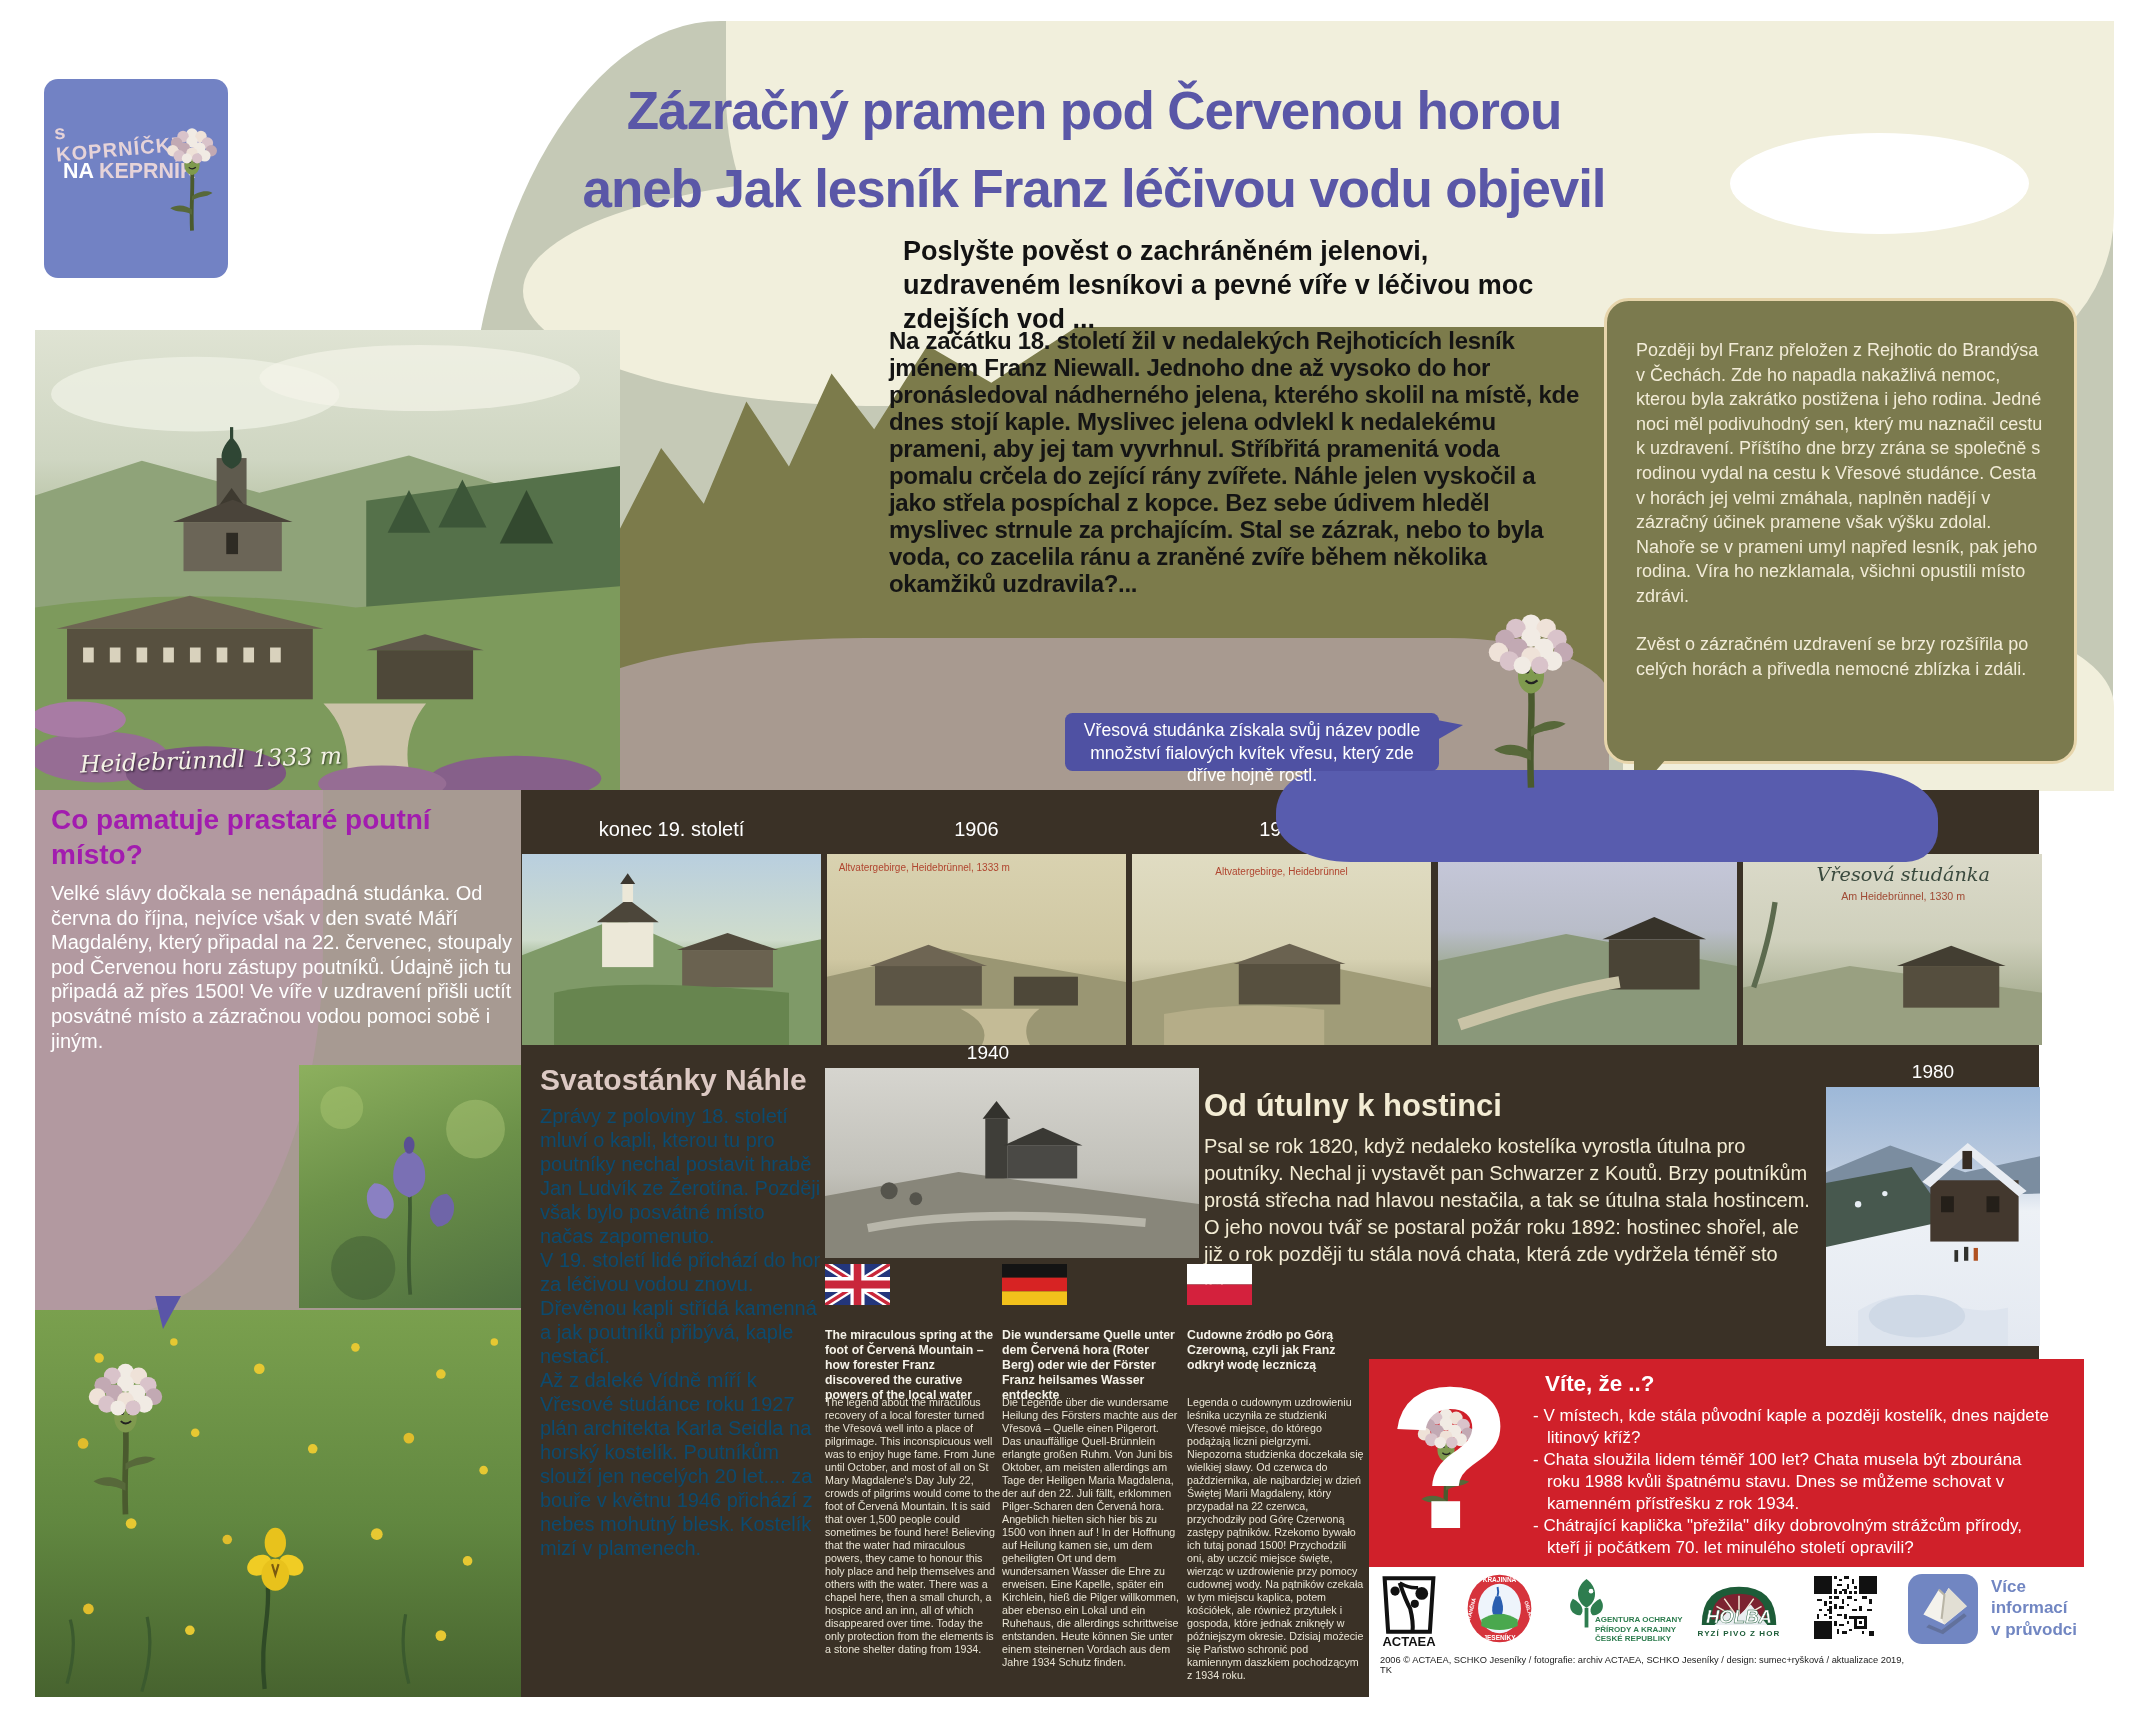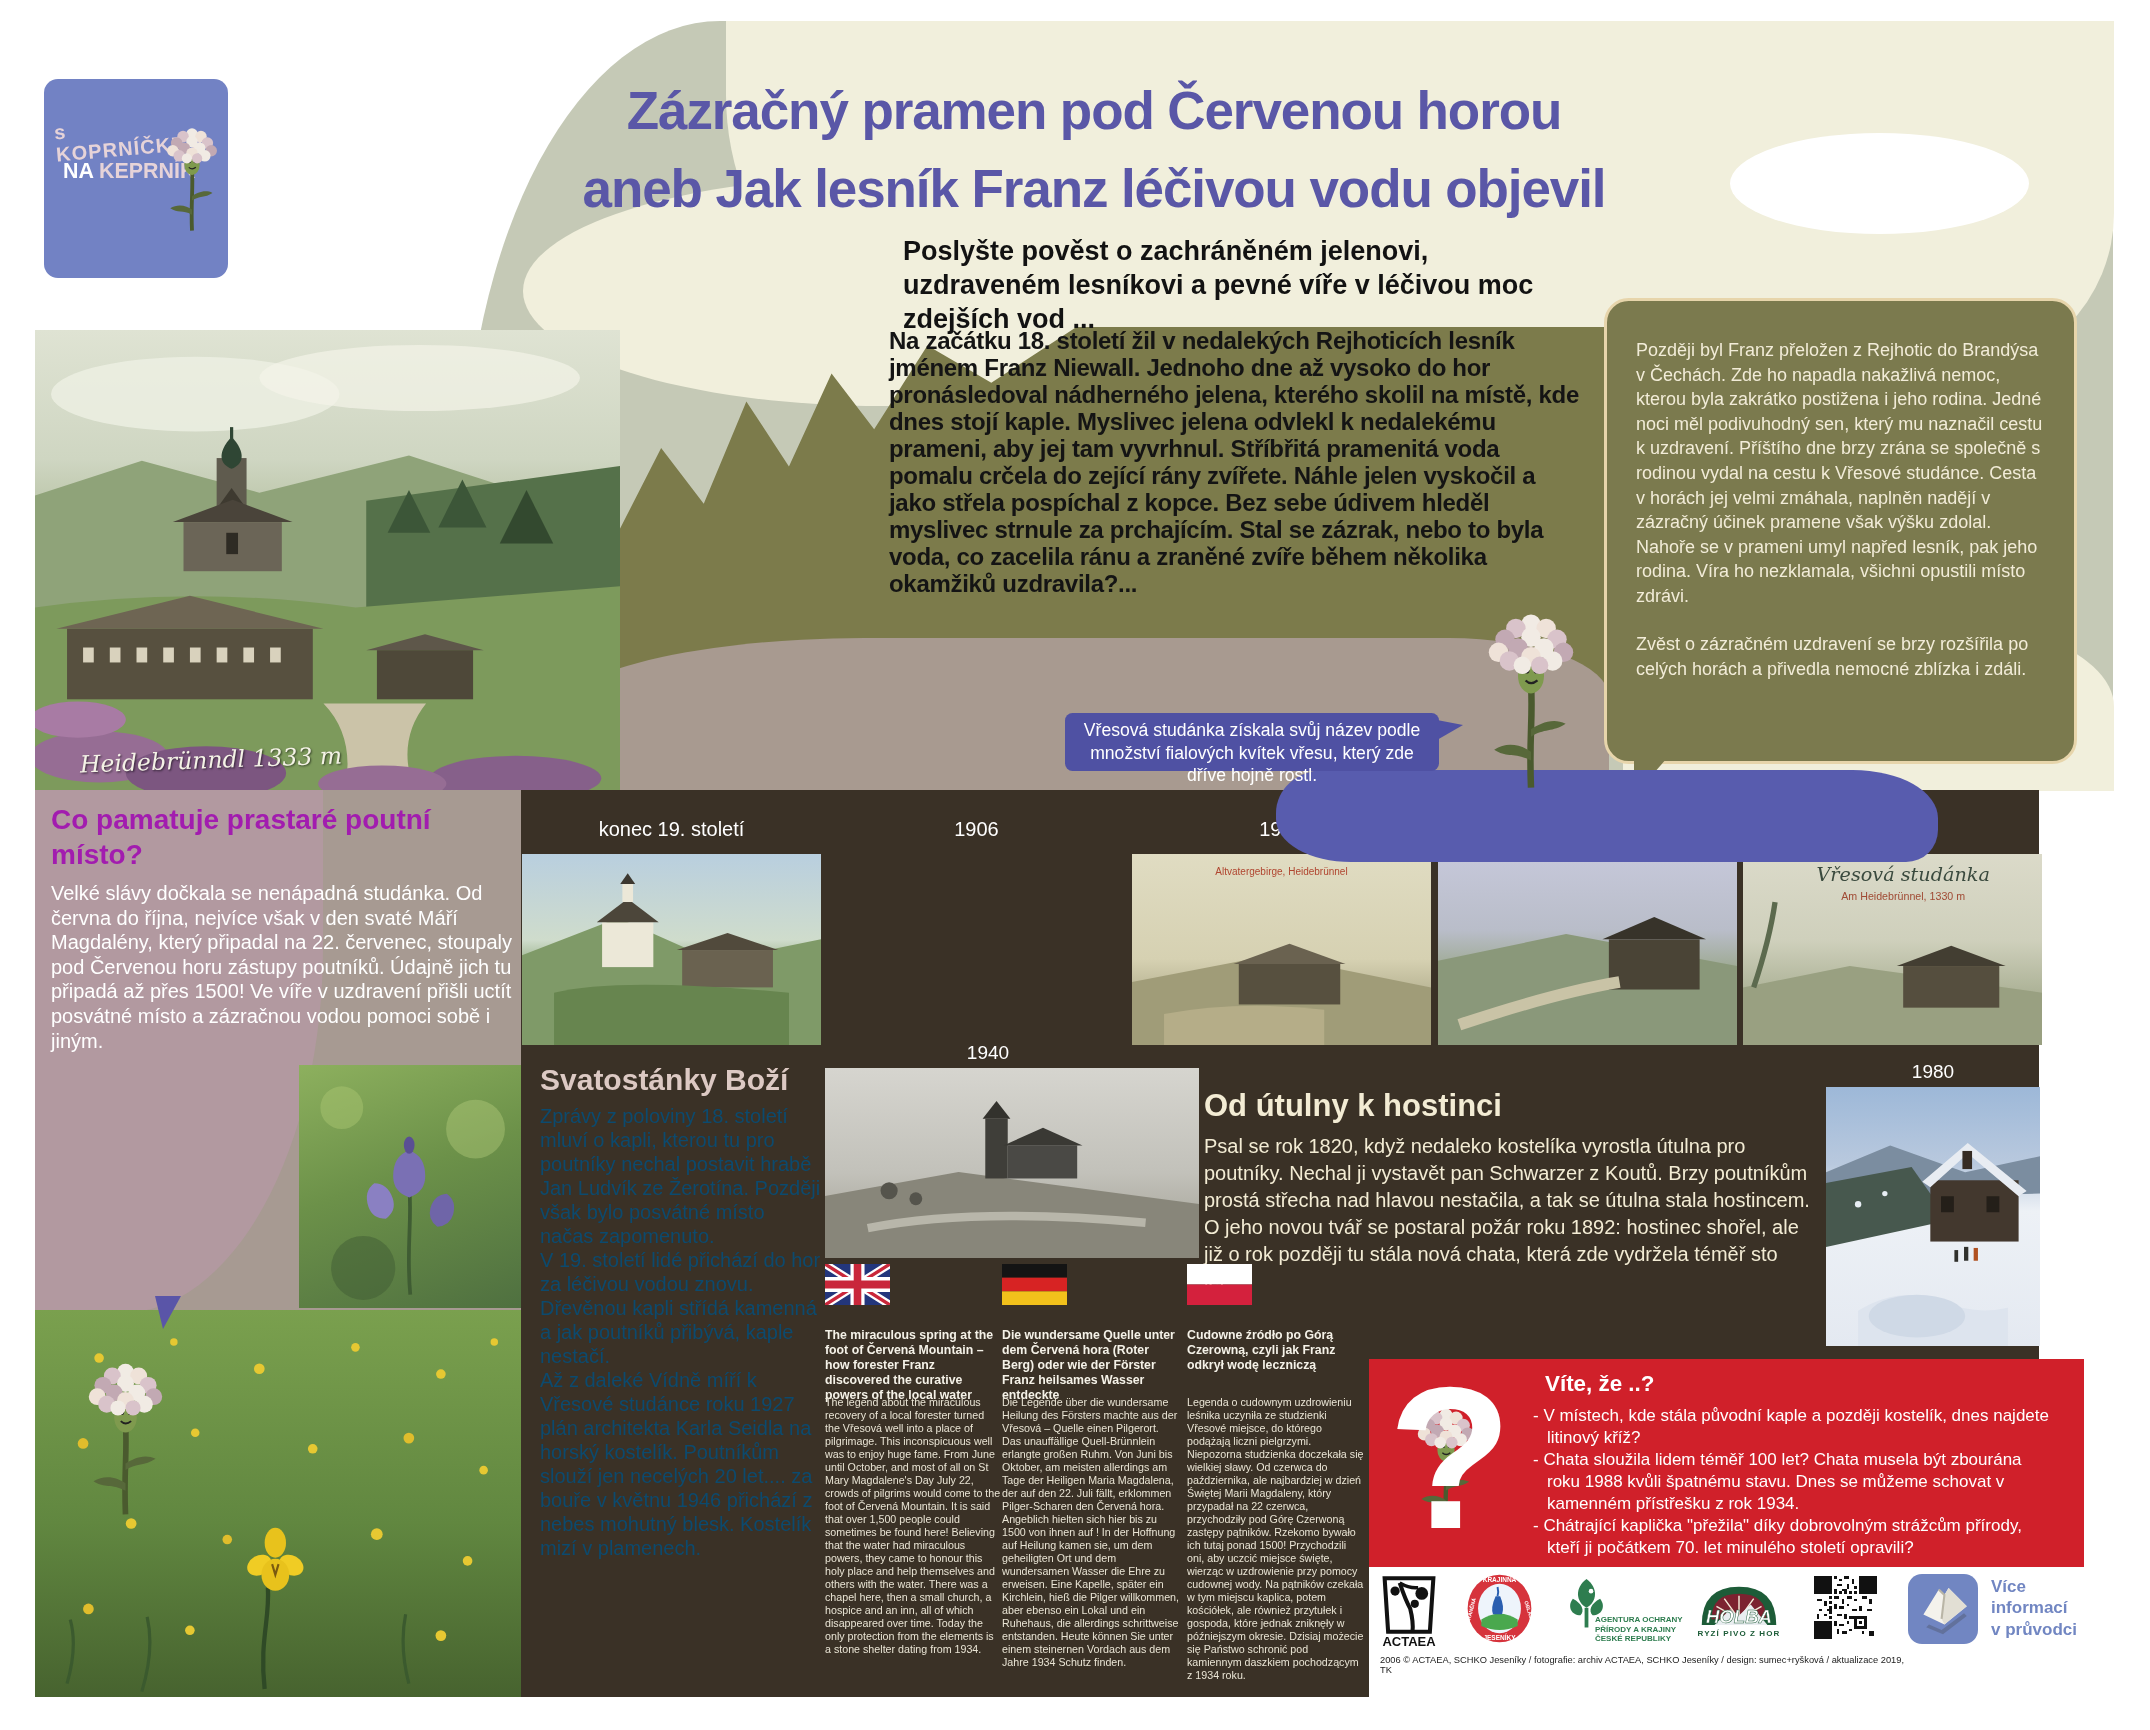--- a/index.html
+++ b/index.html
@@ -200,20 +200,31 @@
       <path d="M0 190 L180 120 L360 200 L560 160 L560 358 L0 358 Z" fill="#7f9a68"></path>
       <rect x="150" y="128" width="96" height="84" fill="#ece8d8"></rect>
       <path d="M140 128 L198 84 L256 128 Z" fill="#4c463a"></path>
       <rect x="188" y="56" width="20" height="34" fill="#ece8d8"></rect>
       <path d="M184 56 L198 36 L212 56 Z" fill="#3c3830"></path>
       <rect x="300" y="180" width="170" height="70" fill="#6a6250"></rect>
       <path d="M290 180 L385 148 L480 180 Z" fill="#514a3c"></path>
       <path d="M60 260 q120 -30 440 0 l0 98 l-440 0 z" fill="#67854f"></path>
     </svg>
   </div>
+  <div class="abs postcard" style="left:827px;background:linear-gradient(180deg,#d9d2b0 0%,#cfc7a2 55%,#a8a580 80%,#8a8a68 100%);">
+    <svg class="phsvg" viewBox="0 0 560 358" preserveAspectRatio="none">
+      <text x="24" y="34" font-size="19" fill="#b0452f" font-family="Liberation Sans,sans-serif">&nbsp;</text>
+      <path d="M0 230 L220 180 L560 240 L560 358 L0 358 Z" fill="#9a9673"></path>
+      <rect x="90" y="210" width="200" height="74" fill="#5c5545"></rect>
+      <path d="M80 210 L190 170 L300 210 Z" fill="#6e6553"></path>
+      <rect x="350" y="230" width="120" height="54" fill="#4e4839"></rect>
+      <path d="M250 290 q60 30 40 68 l90 0 q-20 -40 18 -68 z" fill="#c4bb96"></path>
+    </svg>
+    <div class="abs" style="left:11.7px;top:7.5px;font-size:10px;color:#b0452f;">Altvatergebirge, Heidebrünnel, 1333 m</div>
+  </div>
   <div class="abs postcard" style="left:1132px;background:linear-gradient(180deg,#e0dcc2 0%,#d6d1b2 55%,#a9a584 82%,#8e8c6c 100%);">
     <svg class="phsvg" viewBox="0 0 560 358" preserveAspectRatio="none">
       <path d="M0 240 L260 190 L560 250 L560 358 L0 358 Z" fill="#a09c78"></path>
       <rect x="200" y="206" width="190" height="76" fill="#57503f"></rect>
       <path d="M190 206 L295 168 L400 206 Z" fill="#6a6250"></path>
       <path d="M60 300 q140 -26 300 -8 l0 66 l-300 0 z" fill="#b5ad88"></path>
     </svg>
     <div class="abs" style="left:0;top:11.7px;width:299px;text-align:center;font-size:10px;color:#b0452f;">Altvatergebirge, Heidebrünnel</div>
   </div>
   <div class="abs postcard" style="left:1438px;background:linear-gradient(180deg,#c6c8da 0%,#b9bdc9 40%,#97a585 65%,#6f8262 100%);">
@@ -278,21 +289,21 @@
         <ellipse cx="0" cy="26" rx="26" ry="30" fill="#e8c21c"></ellipse>
         <path d="M-6 6 L0 26 L6 6" stroke="#7a5a10" stroke-width="4" fill="none"></path>
       </g>
       <path d="M60 700 q20 -70 6 -120 M200 715 q24 -80 10 -140 M700 700 q-18 -70 -6 -130" stroke="#3b5a2e" stroke-width="6" fill="none"></path>
     </svg>
   </div>
   <svg class="abs" style="left:72px;top:1359px;width:107px;height:160px;z-index:4;" viewBox="0 0 100 170">
       <use href="#flw"></use>
     </svg>
 
-  <div class="abs svat-h">Svatostánky Boží</div>
+  <div class="abs svat-h">Svatostánky Náhle</div>
   <div class="abs svat-b prel">Zprávy z poloviny 18. století mluví o kapli, kterou tu pro poutníky nechal postavit hrabě Jan Ludvík ze Žerotína. Později však bylo posvátné místo načas zapomenuto.
 V 19. století lidé přichází do hor za léčivou vodou znovu. Dřevěnou kapli střídá kamenná a jak poutníků přibývá, kaple nestačí.
 Až z daleké Vídně míří k Vřesové studánce roku 1927 plán architekta Karla Seidla na horský kostelík. Poutníkům slouží jen necelých 20 let.... za bouře v květnu 1946 přichází z nebes mohutný blesk. Kostelík mizí v plamenech.</div>
 
   <div class="abs lbl-photo" style="left:825px;top:1042px;width:326px;">1940</div>
   <div class="abs" style="left:825px;top:1068px;width:374px;height:190px;z-index:2;background:linear-gradient(180deg,#d6d5cf 0%,#c2c1ba 55%,#9c9a8e 100%);">
     <svg class="phsvg" viewBox="0 0 700 356" preserveAspectRatio="none">
       <path d="M0 240 L250 195 L700 255 L700 356 L0 356 Z" fill="#88867a"></path>
       <rect x="300" y="95" width="42" height="112" fill="#3f3e39"></rect>
       <path d="M295 95 L321 62 L347 95 Z" fill="#33322d"></path>

